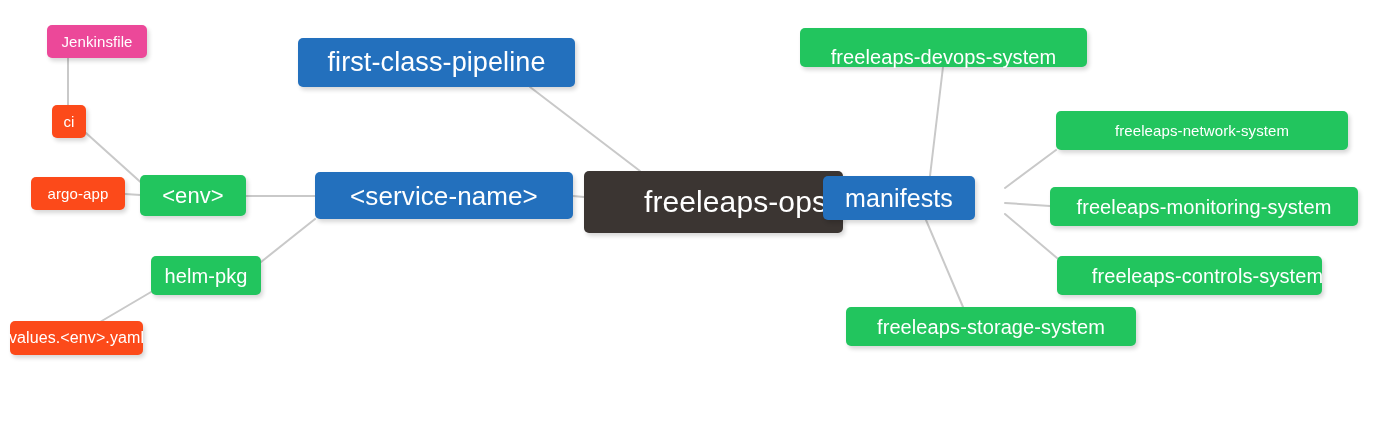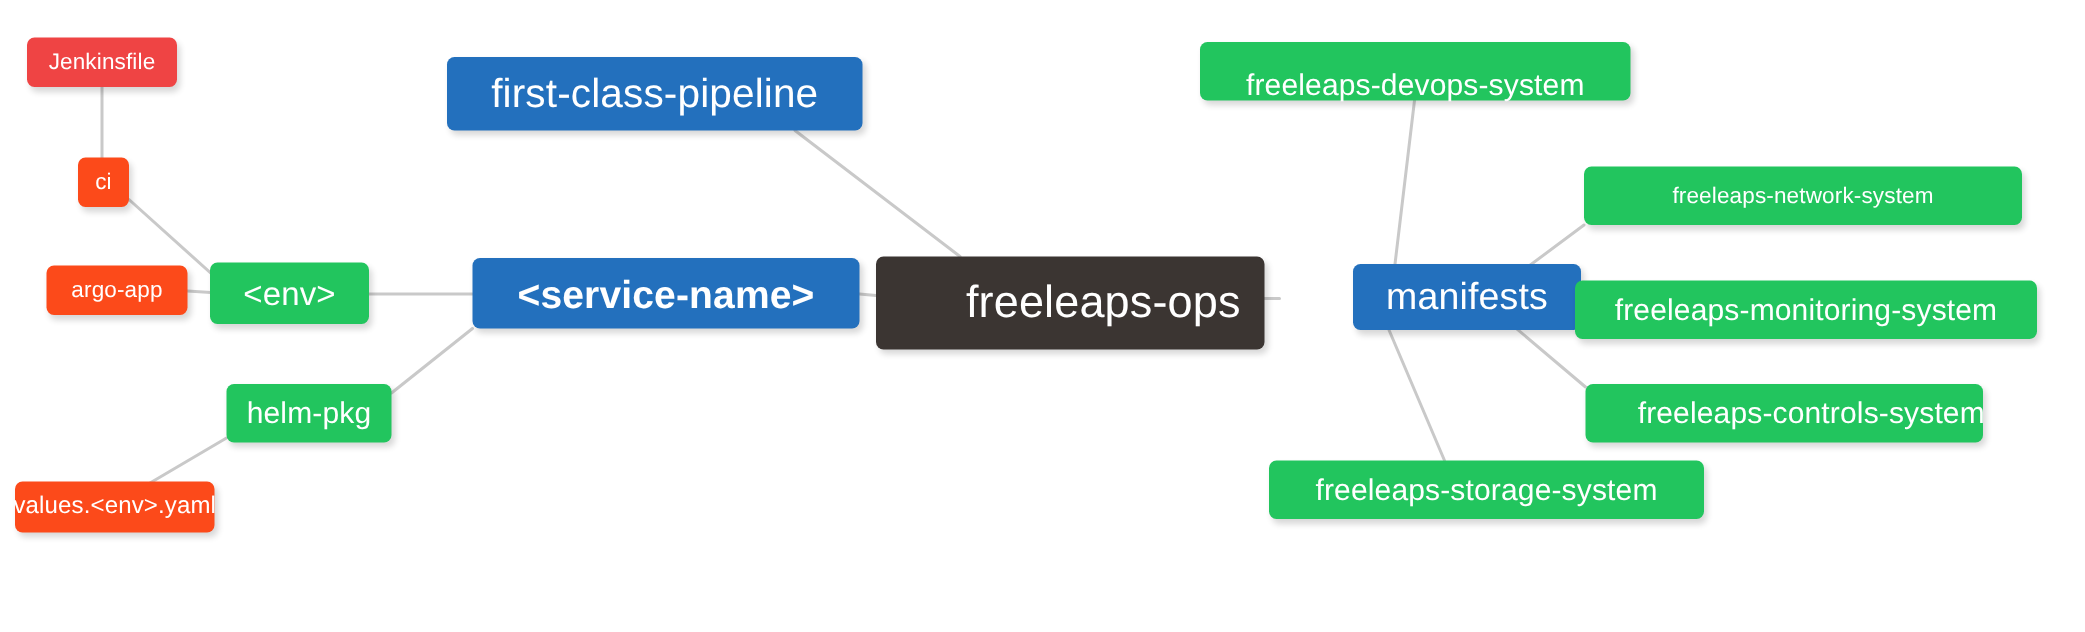--- a/index.html
+++ b/index.html
@@ -42,21 +42,21 @@
     user-select: none;
   }
   .mm-node .mm-label {
     display: block;
     white-space: nowrap;
   }
   
   .c-root   { background: #3b3532; }
   .c-blue   { background: #2370bd; }
   .c-green  { background: #22c55e; }
-  .c-orange { background: #ef4444; }
+  .c-orange { background: #ec4899; margin-left: 29px; }
   .c-red    { background: #fc4a1a; }
 </style>
 </head>
 <body>
 
 <div id="mindmap-canvas">
   <svg id="edge-layer" viewBox="0 0 1390 421">
       <line x1="68" y1="58" x2="68" y2="105" stroke="#c9c9c9" stroke-width="2" stroke-linecap="round"></line>
       <line x1="86" y1="133" x2="156" y2="196" stroke="#c9c9c9" stroke-width="2" stroke-linecap="round"></line>
       <line x1="125" y1="194" x2="156" y2="196" stroke="#c9c9c9" stroke-width="2" stroke-linecap="round"></line>
@@ -87,27 +87,27 @@
       </div>
       <div class="mm-node c-green" style="left: 151px; top: 256px; width: 110px; height: 39px; font-size: 20px;">
         <span class="mm-label">helm-pkg</span>
       </div>
       <div class="mm-node c-red" style="left: 10px; top: 321px; width: 133px; height: 34px; font-size: 16px;">
         <span class="mm-label">values.&lt;env&gt;.yaml</span>
       </div>
       <div class="mm-node c-blue" style="left: 298px; top: 38px; width: 277px; height: 49px; font-size: 27px;">
         <span class="mm-label">first-class-pipeline</span>
       </div>
-      <div class="mm-node c-blue" style="left: 315px; top: 172px; width: 258px; height: 47px; font-size: 26px; font-weight: bold;">
+      <div class="mm-node c-blue" style="left: 315px; top: 172px; width: 258px; height: 47px; font-size: 26px;">
         <span class="mm-label">&lt;service-name&gt;</span>
       </div>
       <div class="mm-node c-root" style="left: 584px; top: 171px; width: 259px; height: 62px; font-size: 30px; padding-left: 44px;">
         <span class="mm-label">freeleaps-ops</span>
       </div>
-      <div class="mm-node c-blue" style="left: 902px; top: 176px; width: 152px; height: 44px; font-size: 25px;">
+      <div class="mm-node c-blue" style="left: 823px; top: 176px; width: 152px; height: 44px; font-size: 25px;">
         <span class="mm-label">manifests</span>
       </div>
       <div class="mm-node c-green" style="left: 800px; top: 28px; width: 287px; height: 39px; font-size: 20px; align-items: flex-end;">
         <span class="mm-label">freeleaps-devops-system</span>
       </div>
       <div class="mm-node c-green" style="left: 1056px; top: 111px; width: 292px; height: 39px; font-size: 15px;">
         <span class="mm-label">freeleaps-network-system</span>
       </div>
       <div class="mm-node c-green" style="left: 1050px; top: 187px; width: 308px; height: 39px; font-size: 20px;">
         <span class="mm-label">freeleaps-monitoring-system</span>

